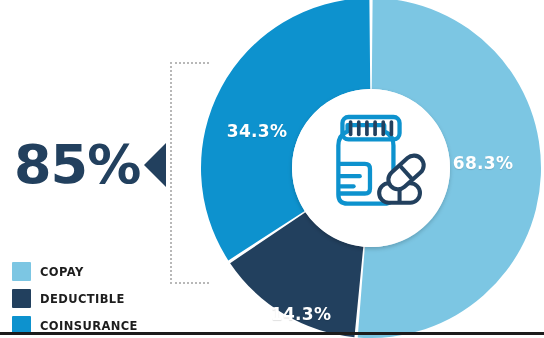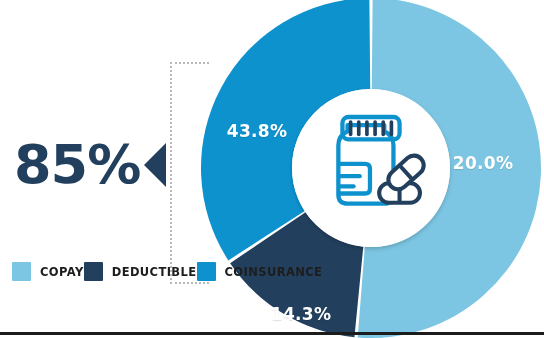--- a/index.html
+++ b/index.html
@@ -44,21 +44,22 @@
     border-left:2px dotted #b8b8b8;
     border-bottom:2px dotted #b8b8b8;
     border-right:none;
     box-sizing:border-box;
   }
 
   
   .legend{
     position:absolute;
     left:12px; top:262px;
-    display:flex; flex-direction:row;
+    display:flex; flex-direction:column;
+    gap:8px;
   }
   .legend-row{display:flex;align-items:center;gap:9px;}
   .legend-swatch{width:19px;height:19px;flex:0 0 auto;border-radius:1px;}
   .legend-label{
     font-size:11.5px;
     font-weight:bold;
     letter-spacing:0.4px;
     color:#1d1d1d;
     font-family:"DejaVu Sans", sans-serif;
   }
@@ -124,23 +125,23 @@
         <rect x="8" y="15" width="40" height="19" rx="9.5" ry="9.5" fill="#ffffff" stroke="#22405E" stroke-width="4"></rect>
         <line x1="28" y1="15" x2="28" y2="34" stroke="#22405E" stroke-width="4"></line>
         <g transform="rotate(-42 34 4)">
           <rect x="14" y="-5" width="40" height="19" rx="9.5" ry="9.5" fill="#ffffff" stroke="#22405E" stroke-width="4"></rect>
           <line x1="34" y1="-5" x2="34" y2="14" stroke="#22405E" stroke-width="4"></line>
         </g>
       </g>
     </g>
   </svg>
 
-  <div class="slice-label" id="label-copay" style="left:483px;top:163px;">20.0%</div>
+  <div class="slice-label" id="label-copay" style="left:483px;top:163px;">68.3%</div>
   <div class="slice-label" id="label-deductible" style="left:301px;top:271px;margin-top:43px;">14.3%</div>
-  <div class="slice-label" id="label-coinsurance" style="left:257px;top:131px;">43.8%</div>
+  <div class="slice-label" id="label-coinsurance" style="left:257px;top:131px;">34.3%</div>
 
   <div class="bracket" style="border-top-color: rgb(184, 184, 184); border-left-color: rgb(184, 184, 184); border-bottom-color: rgb(184, 184, 184);"></div>
 
   <div class="callout">
     <span class="callout-value" style="color: rgb(34, 64, 94);">85%</span>
     <span class="callout-arrow" style="border-right-color: rgb(34, 64, 94);"></span>
   </div>
 
   <div class="legend">
     <div class="legend-row">

